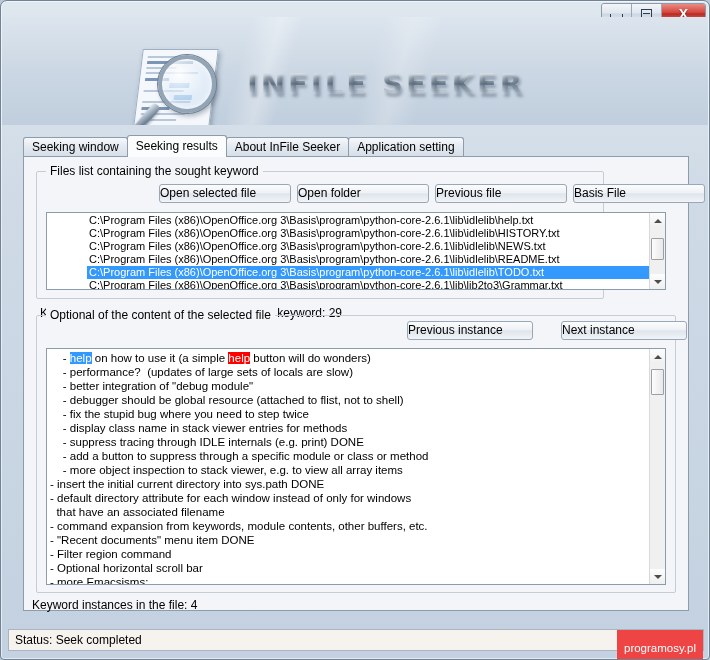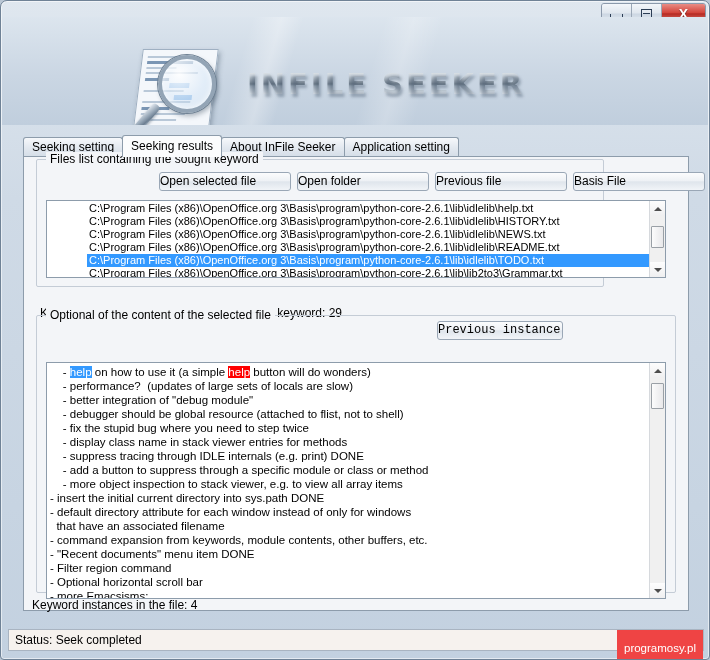--- a/index.html
+++ b/index.html
@@ -104,21 +104,21 @@
   
   #tabpage{
     position:absolute;left:22px;top:155px;width:666px;height:455px;
     box-sizing:border-box;
     border:1px solid #8d9cab;background:#f3f5f8;
   }
   .group{position:absolute;box-sizing:border-box;border:1px solid #c4ccd6;border-radius:2px;}
   .group>.glabel{
     position:absolute;left:9px;top:-8px;background:#f3f5f8;padding:0 4px;font-size:12px;white-space:nowrap;
   }
-  #group-files{left:12px;top:2px;width:568px;height:128px;}
+  #group-files{left:12px;top:14px;width:568px;height:128px;}
   #group-preview{left:12px;top:158px;width:640px;height:278px;}
   
   .btn{
     position:absolute;height:19px;box-sizing:border-box;
     border:1px solid #9aa7b6;border-radius:3px;
     background:linear-gradient(180deg,#fbfcfd 0%,#eef1f5 46%,#dfe5ec 52%,#f1f4f8 100%);
     font-size:12px;text-align:left;line-height:17px;
     color:#000;cursor:default;
   }
   
@@ -132,21 +132,21 @@
   }
   .lrow.sel{background:#3399ff;color:#fff;}
   .infobar{
     position:absolute;box-sizing:border-box;
     border:1px solid #d3d9e1;background:#f7f8fa;
     font-size:12px;line-height:17px;padding-left:4px;white-space:nowrap;overflow:hidden;
   }
   #kwsought{left:12px;top:148px;width:640px;height:19px;border:none;background:transparent;}
   #kwinstances{left:4px;top:440px;width:640px;height:19px;border:none;background:transparent;}
   
-  #previewbox{left:9px;top:32px;width:620px;height:237px;margin-top:14px;}
+  #previewbox{left:9px;top:32px;width:620px;height:237px;}
   #previewtext{
     position:absolute;left:3px;top:2px;width:600px;
     font-size:11.5px;line-height:14px;white-space:pre;
   }
   .pv-line{height:14px;white-space:pre;overflow:hidden;}
   .hl-blue{background:#3399ff;color:#fff;}
   .hl-red{background:#ff0000;color:#fff;}
   
   .vscroll{
     position:absolute;right:0;top:0;width:16px;bottom:0;
@@ -220,21 +220,21 @@
         <div class="ln" style="top:69px;width:36px;"></div>
       </div>
       <div class="glass"></div>
       <div class="handle"></div>
     </div>
 
     <div id="apptitle">INFILE SEEKER</div>
   </div>
 
   <div id="tabstrip">
-    <div class="tab">Seeking setting</div>
+    <div class="tab">Seeking window</div>
     <div class="tab active">Seeking results</div>
     <div class="tab">About InFile Seeker</div>
     <div class="tab">Application setting</div>
   </div>
 
   <div id="tabpage">
 
     <div class="group" id="group-files">
       <span class="glabel">Files list containing the sought keyword</span>
 
@@ -262,21 +262,22 @@
             </div>
         </div>
       </div>
     </div>
 
     <div class="infobar" id="kwsought">Keyword sought: "help" - files containing the keyword: 29</div>
 
     <div class="group" id="group-preview">
       <span class="glabel">Optional of the content of the selected file</span>
 
-      <div class="btn" style="left:400px;top:5px;width:126px;font-family:Liberation Mono, monospace;">Previous instance</div>
+      <div class="btn" style="left:370px;top:5px;width:126px;">Previous instance</div>
+      <div class="btn" style="left:524px;top:5px;width:126px;">Next instance</div>
 
       <div class="listbox" id="previewbox">
         <div id="previewtext"><div class="pv-line"><span>    - </span><span class="hl-blue">help</span><span> on how to use it (a simple </span><span class="hl-red">help</span><span> button will do wonders)</span></div><div class="pv-line"><span>    - performance?  (updates of large sets of locals are slow)</span></div><div class="pv-line"><span>    - better integration of "debug module"</span></div><div class="pv-line"><span>    - debugger should be global resource (attached to flist, not to shell)</span></div><div class="pv-line"><span>    - fix the stupid bug where you need to step twice</span></div><div class="pv-line"><span>    - display class name in stack viewer entries for methods</span></div><div class="pv-line"><span>    - suppress tracing through IDLE internals (e.g. print) DONE</span></div><div class="pv-line"><span>    - add a button to suppress through a specific module or class or method</span></div><div class="pv-line"><span>    - more object inspection to stack viewer, e.g. to view all array items</span></div><div class="pv-line"><span>- insert the initial current directory into sys.path DONE</span></div><div class="pv-line"><span>- default directory attribute for each window instead of only for windows</span></div><div class="pv-line"><span>  that have an associated filename</span></div><div class="pv-line"><span>- command expansion from keywords, module contents, other buffers, etc.</span></div><div class="pv-line"><span>- "Recent documents" menu item DONE</span></div><div class="pv-line"><span>- Filter region command</span></div><div class="pv-line"><span>- Optional horizontal scroll bar</span></div><div class="pv-line"><span>- more Emacsisms:</span></div></div>
         <div class="vscroll">
           <div class="sbtn up">
               <div class="arrow up"></div>
             </div>
           <div class="sthumb" style="top:20px;height:26px;"></div>
           <div class="sbtn dn">
               <div class="arrow dn"></div>

